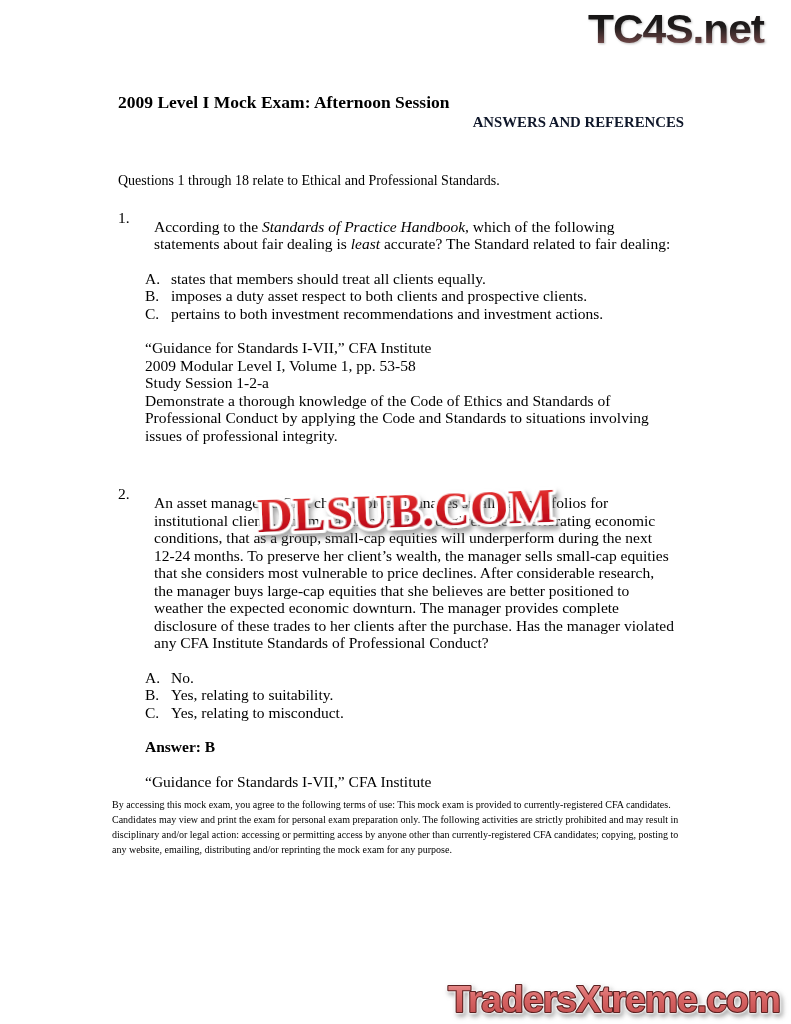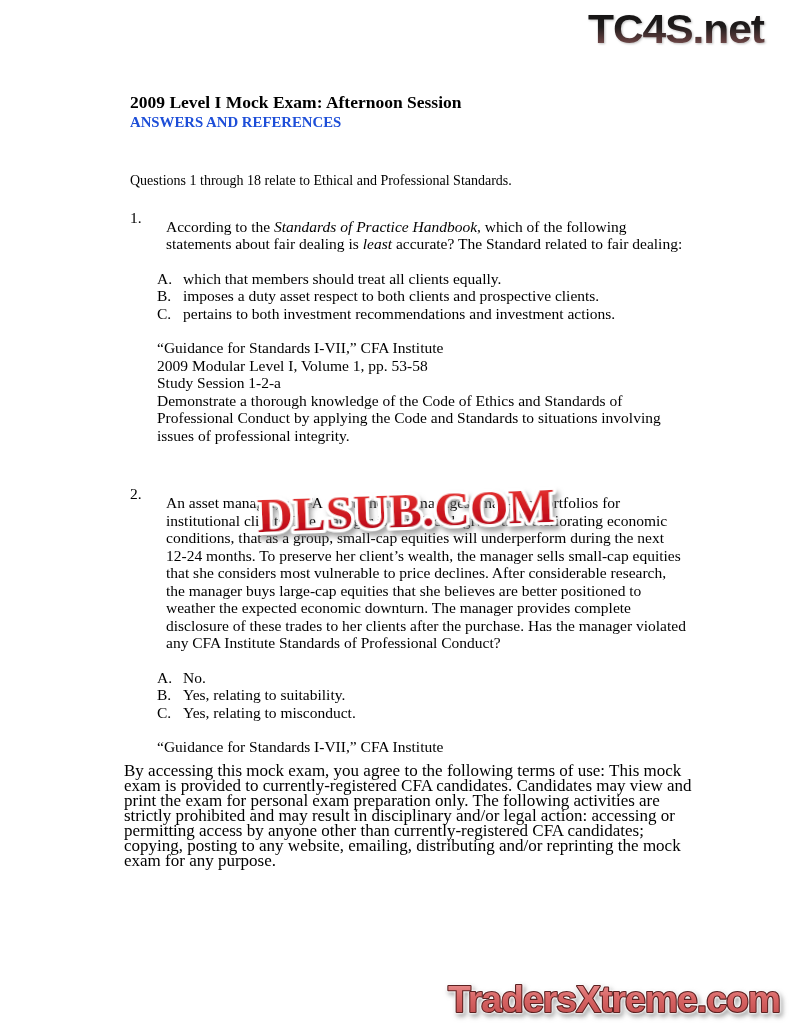--- a/index.html
+++ b/index.html
@@ -9,24 +9,24 @@
     margin:0 auto;
     background:#ffffff;
     font-family:"Liberation Serif", serif;
     color:#000;
     overflow:hidden;
   }
   
   .tc4s-logo { position:absolute; top:2px; right:22px; filter:drop-shadow(1px 1px 1px rgba(0,0,0,0.25)); }
 
   .content {
-    position:absolute; left:130px; top:92px; width:566px;
+    position:absolute; left:118px; top:92px; width:566px;
   }
   .doc-title { margin:0; font-size:17.5px; font-weight:bold; line-height:20px; }
-  .doc-subtitle { margin:2px 0 0 0; font-size:14.8px; font-weight:bold; color:#1d4ed8; line-height:17px; }
+  .doc-subtitle { margin:2px 0 0 0; font-size:14.8px; font-weight:bold; color:#0f172a; line-height:17px;text-align:right; }
   .section-heading { margin:41px 0 0 0; font-size:14px; font-weight:normal; line-height:17.5px; }
 
   .question { display:flex; font-size:15.5px; line-height:17.5px; }
   .q1 { margin-top:19px; }
   .q2 { margin-top:41px; }
   .qnum { flex:none; width:27px; }
   .qbody { flex:1; min-width:0; }
   .stem { margin:9px; }
   .stem .it { font-style:italic; }
 
@@ -36,21 +36,21 @@
   .opt-text { flex:1; }
 
   .answer-label { margin:17px 0 0 0; font-weight:bold; }
   .reference { margin-top:17px; }
   .reference p { margin:0; }
   .explanation { margin:22px 0 0 0; }
 
   .terms-footer {
     margin:7px 0 0 -6px;
     width:580px;
-    font-size:17px;
+    font-size:10px;
     line-height:15px;
   }
 
   
   .dlsub-stamp {
     position:absolute; left:246px; top:478px;
     transform:rotate(-2deg);
   }
   
   .traders-stamp {
@@ -83,21 +83,21 @@
     <p class="section-heading">Questions 1 through 18 relate to Ethical and Professional Standards.</p>
 
     <div class="question q1">
       <div class="qnum">1.</div>
       <div class="qbody">
         <p class="stem"><span>According to the </span><span class="it">Standards of Practice Handbook</span><span>, which of the following statements about fair dealing is </span><span class="it">least</span><span> accurate?  The Standard related to fair dealing:</span></p>
 
         <div class="options">
           <div class="option">
             <span class="opt-letter">A.</span>
-            <span class="opt-text">which that members should treat all clients equally.</span>
+            <span class="opt-text">states that members should treat all clients equally.</span>
           </div>
           <div class="option">
             <span class="opt-letter">B.</span>
             <span class="opt-text">imposes a duty asset respect to both clients and prospective clients.</span>
           </div>
           <div class="option">
             <span class="opt-letter">C.</span>
             <span class="opt-text">pertains to both investment recommendations and investment actions.</span>
           </div>
         </div>
@@ -126,20 +126,21 @@
           <div class="option">
             <span class="opt-letter">B.</span>
             <span class="opt-text">Yes, relating to suitability.</span>
           </div>
           <div class="option">
             <span class="opt-letter">C.</span>
             <span class="opt-text">Yes, relating to misconduct.</span>
           </div>
         </div>
 
+        <p class="answer-label">Answer: B</p>
 
         <div class="reference">
           <p>“Guidance for Standards I-VII,” CFA Institute</p>
         </div>
       </div>
     </div>
 
     <p class="terms-footer">By accessing this mock exam, you agree to the following terms of use: This mock exam is provided to currently-registered CFA candidates. Candidates may view and print the exam for personal exam preparation only. The following activities are strictly prohibited and may result in disciplinary and/or legal action: accessing or permitting access by anyone other than currently-registered CFA candidates; copying, posting to any website, emailing, distributing and/or reprinting the mock exam for any purpose.</p>
   </div>
 

